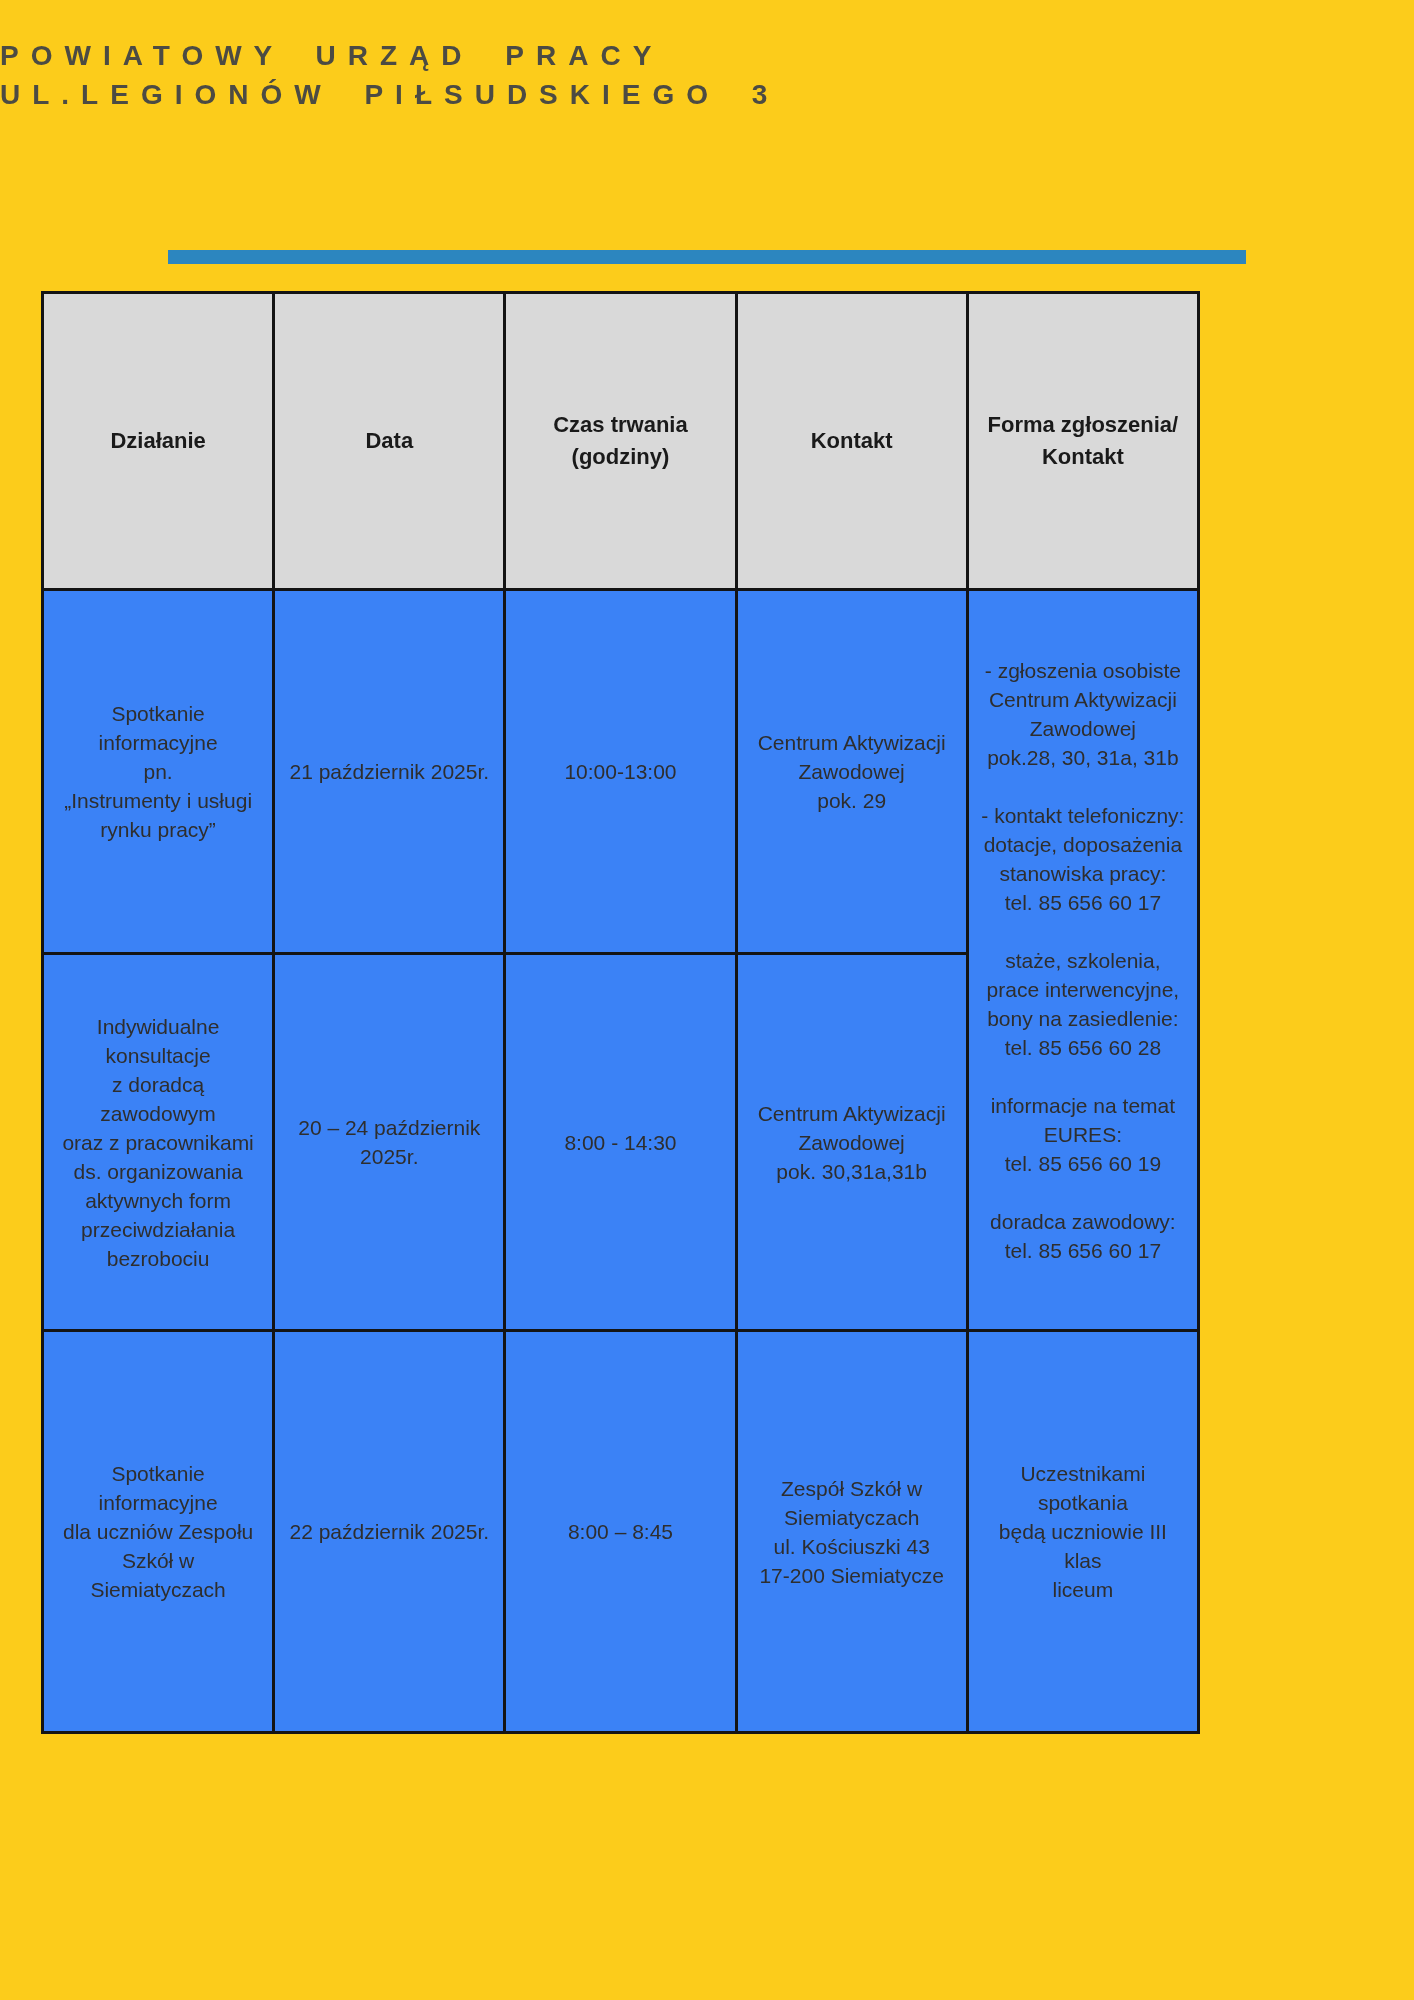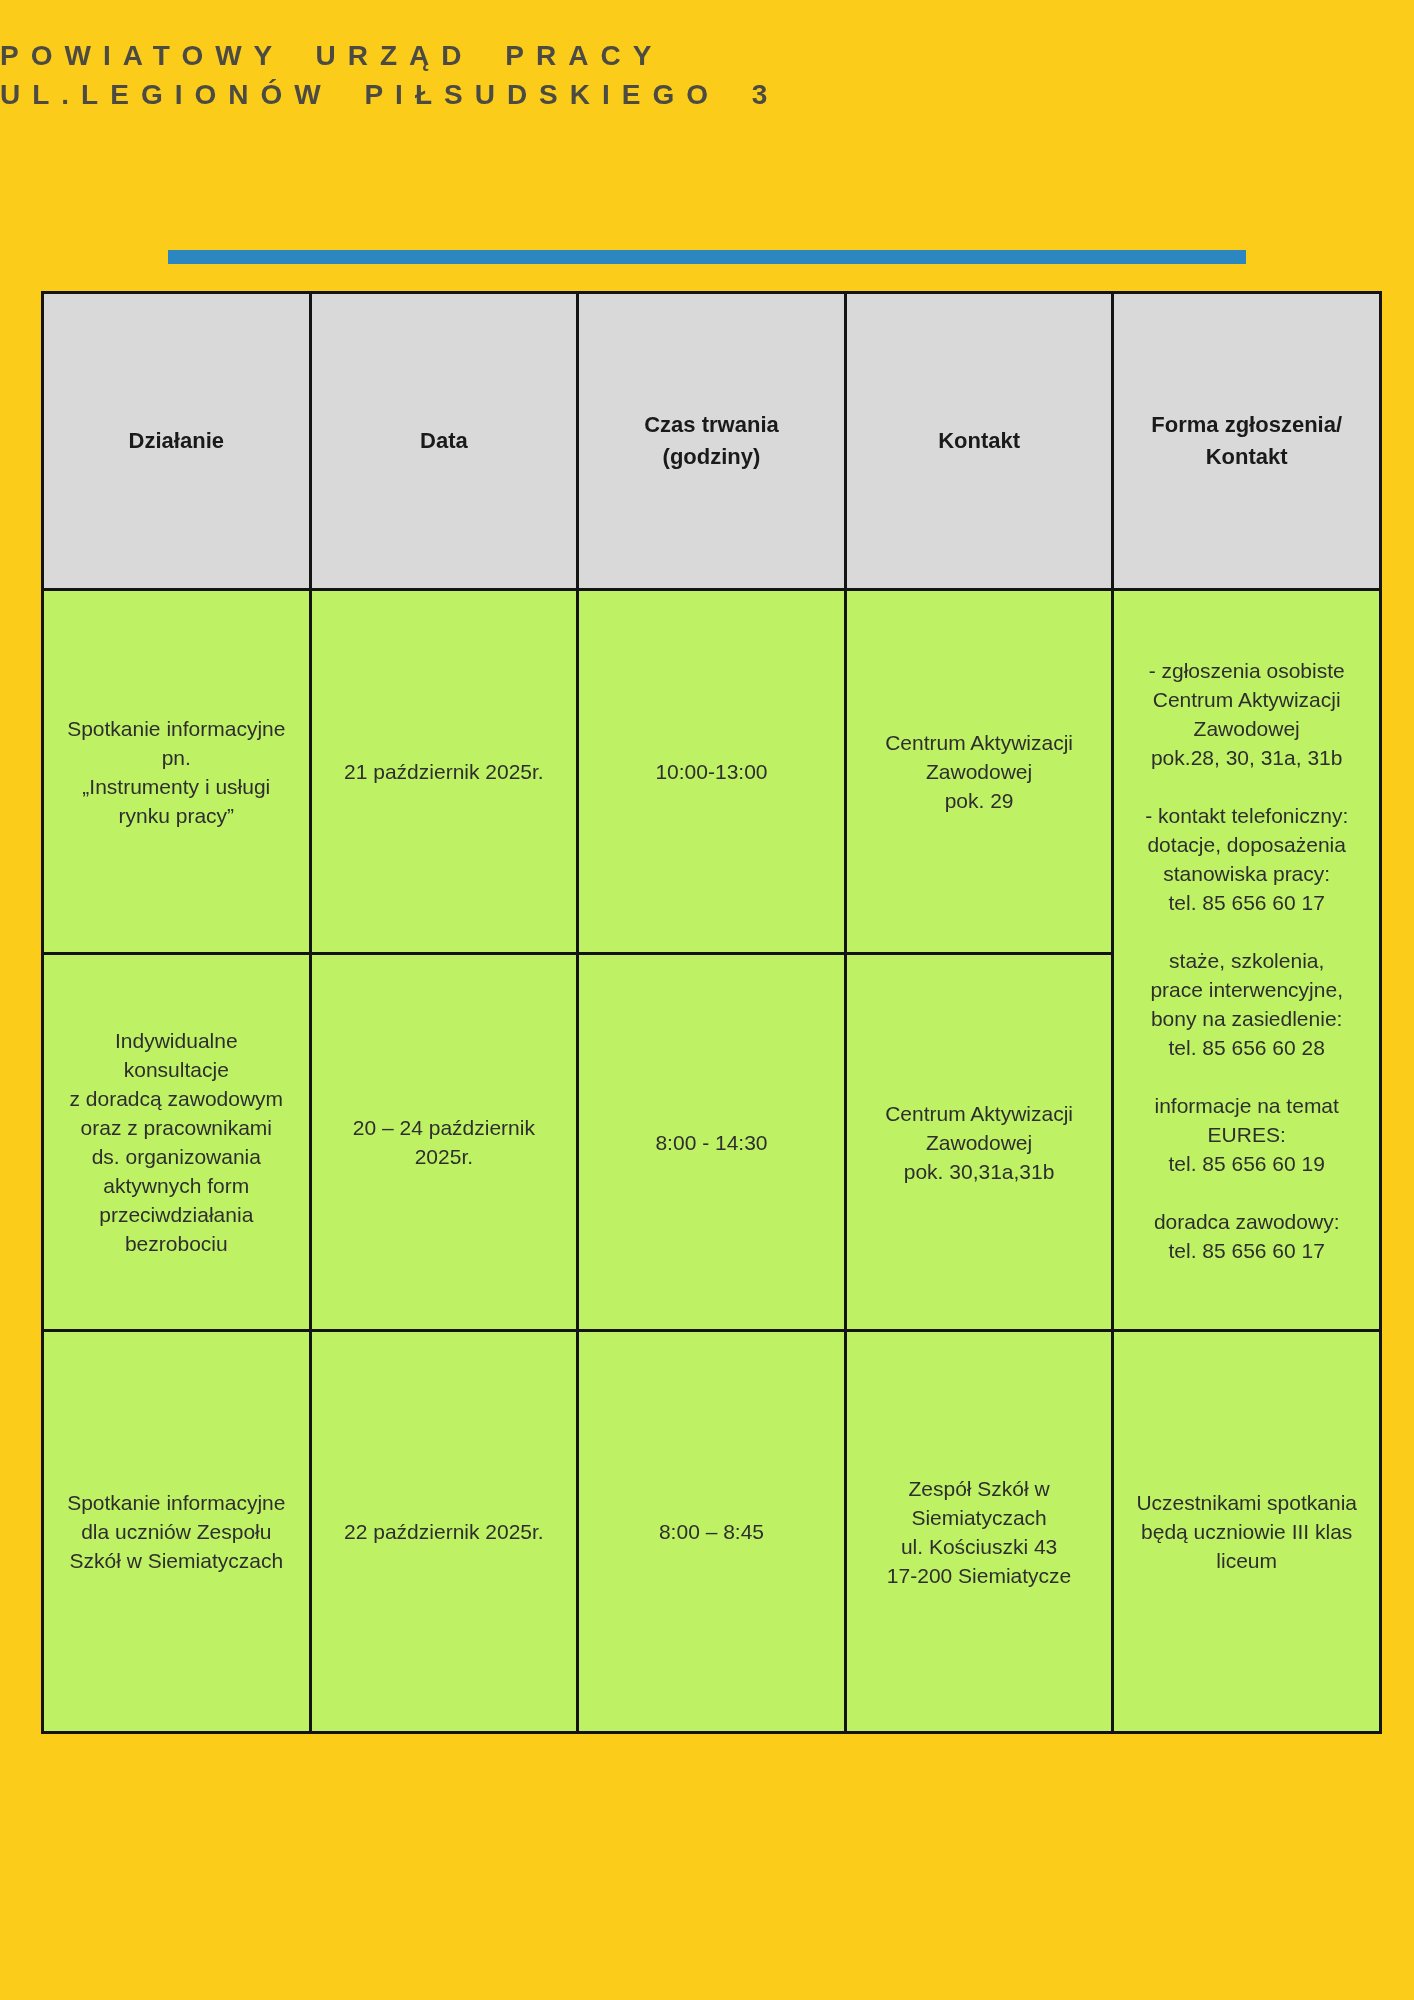--- a/index.html
+++ b/index.html
@@ -34,21 +34,21 @@
     width: 1078px;
     height: 14px;
     background: #2C86BF;
   }
 
   
   table.schedule {
     position: absolute;
     left: 41px;
     top: 291px;
-    width: 1341px;
+    width: 1159px;
     border-collapse: collapse;
     table-layout: fixed;
     background: #FFFFFF;
     border: 3px solid #141414;
   }
   table.schedule col { width: 20%; }
 
   table.schedule th,
   table.schedule td {
     border: 3px solid #141414;
@@ -61,21 +61,21 @@
 
   table.schedule th {
     background: #D9D9D9;
     color: #1A1A1A;
     font-size: 22px;
     font-weight: bold;
     line-height: 32px;
   }
 
   table.schedule td {
-    background: #bef264;
+    background: #3b82f6;
     color: #2E2E2E;
     font-size: 21px;
     font-weight: normal;
     line-height: 29px;
   }
 
   tr.header-row { height: 297px; }
   tr.row-1 { height: 364px; }
   tr.row-2 { height: 377px; margin-left: 41px; }
   tr.row-3 { height: 402px; }

